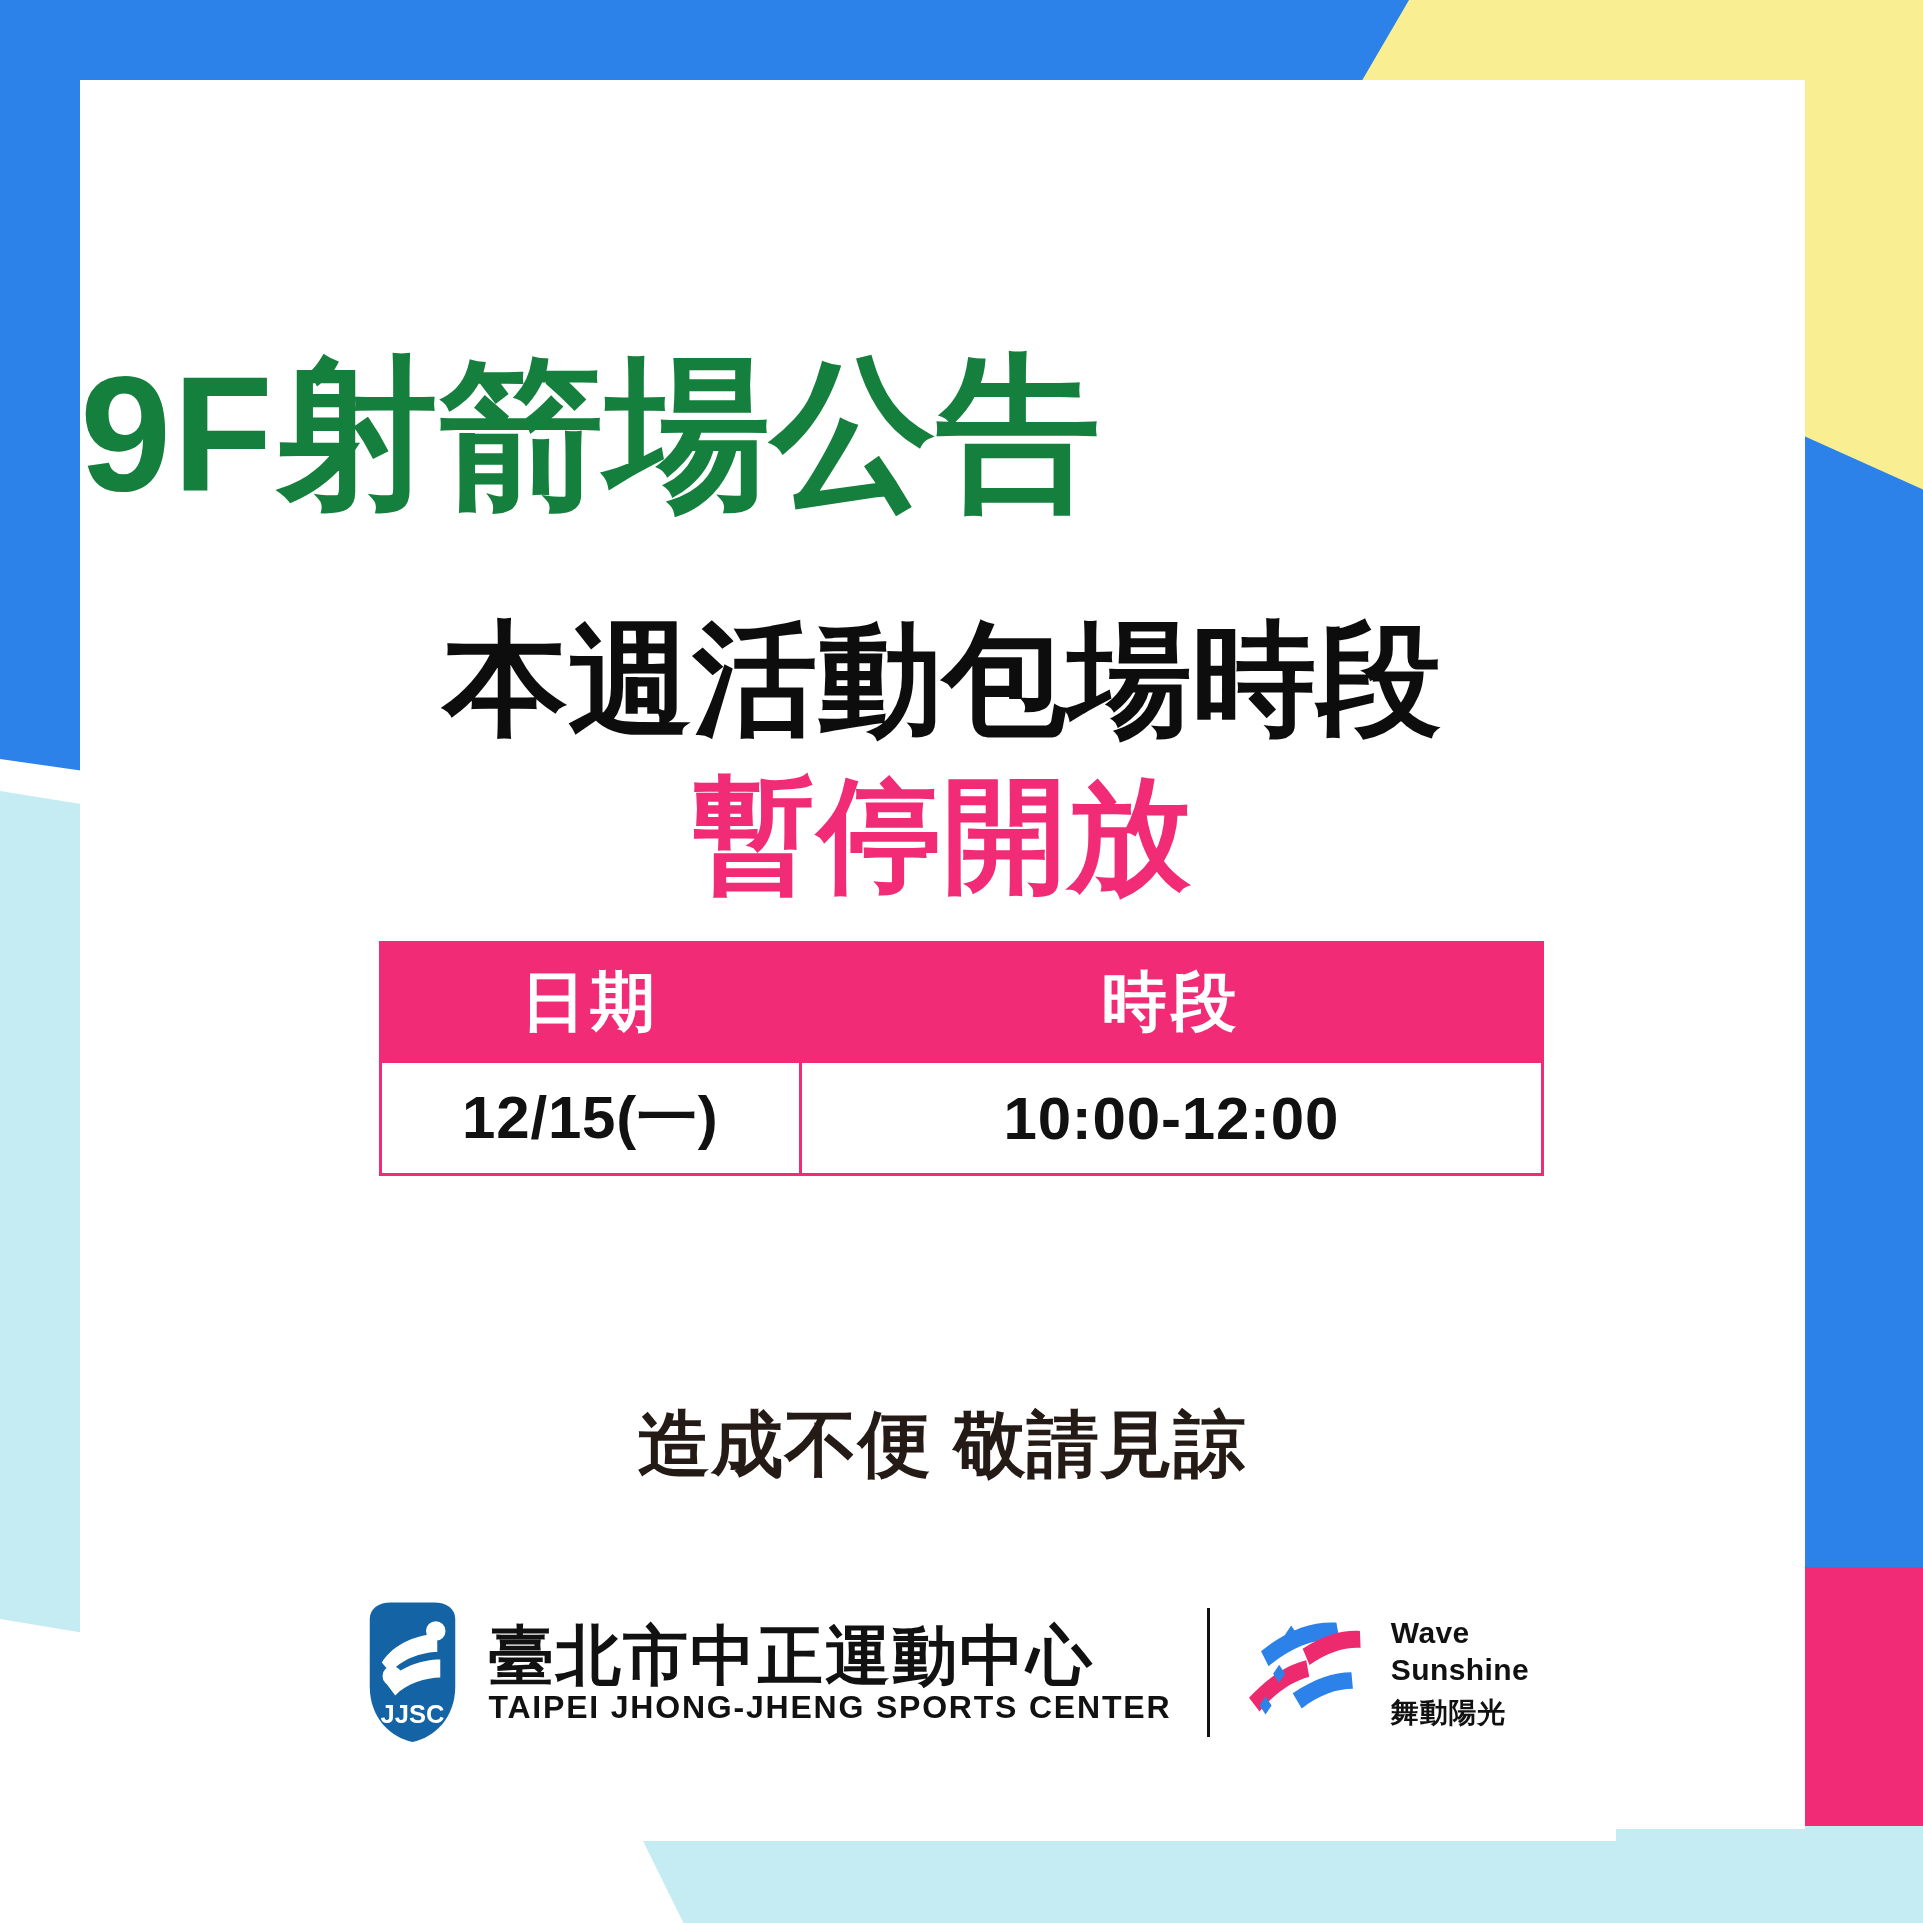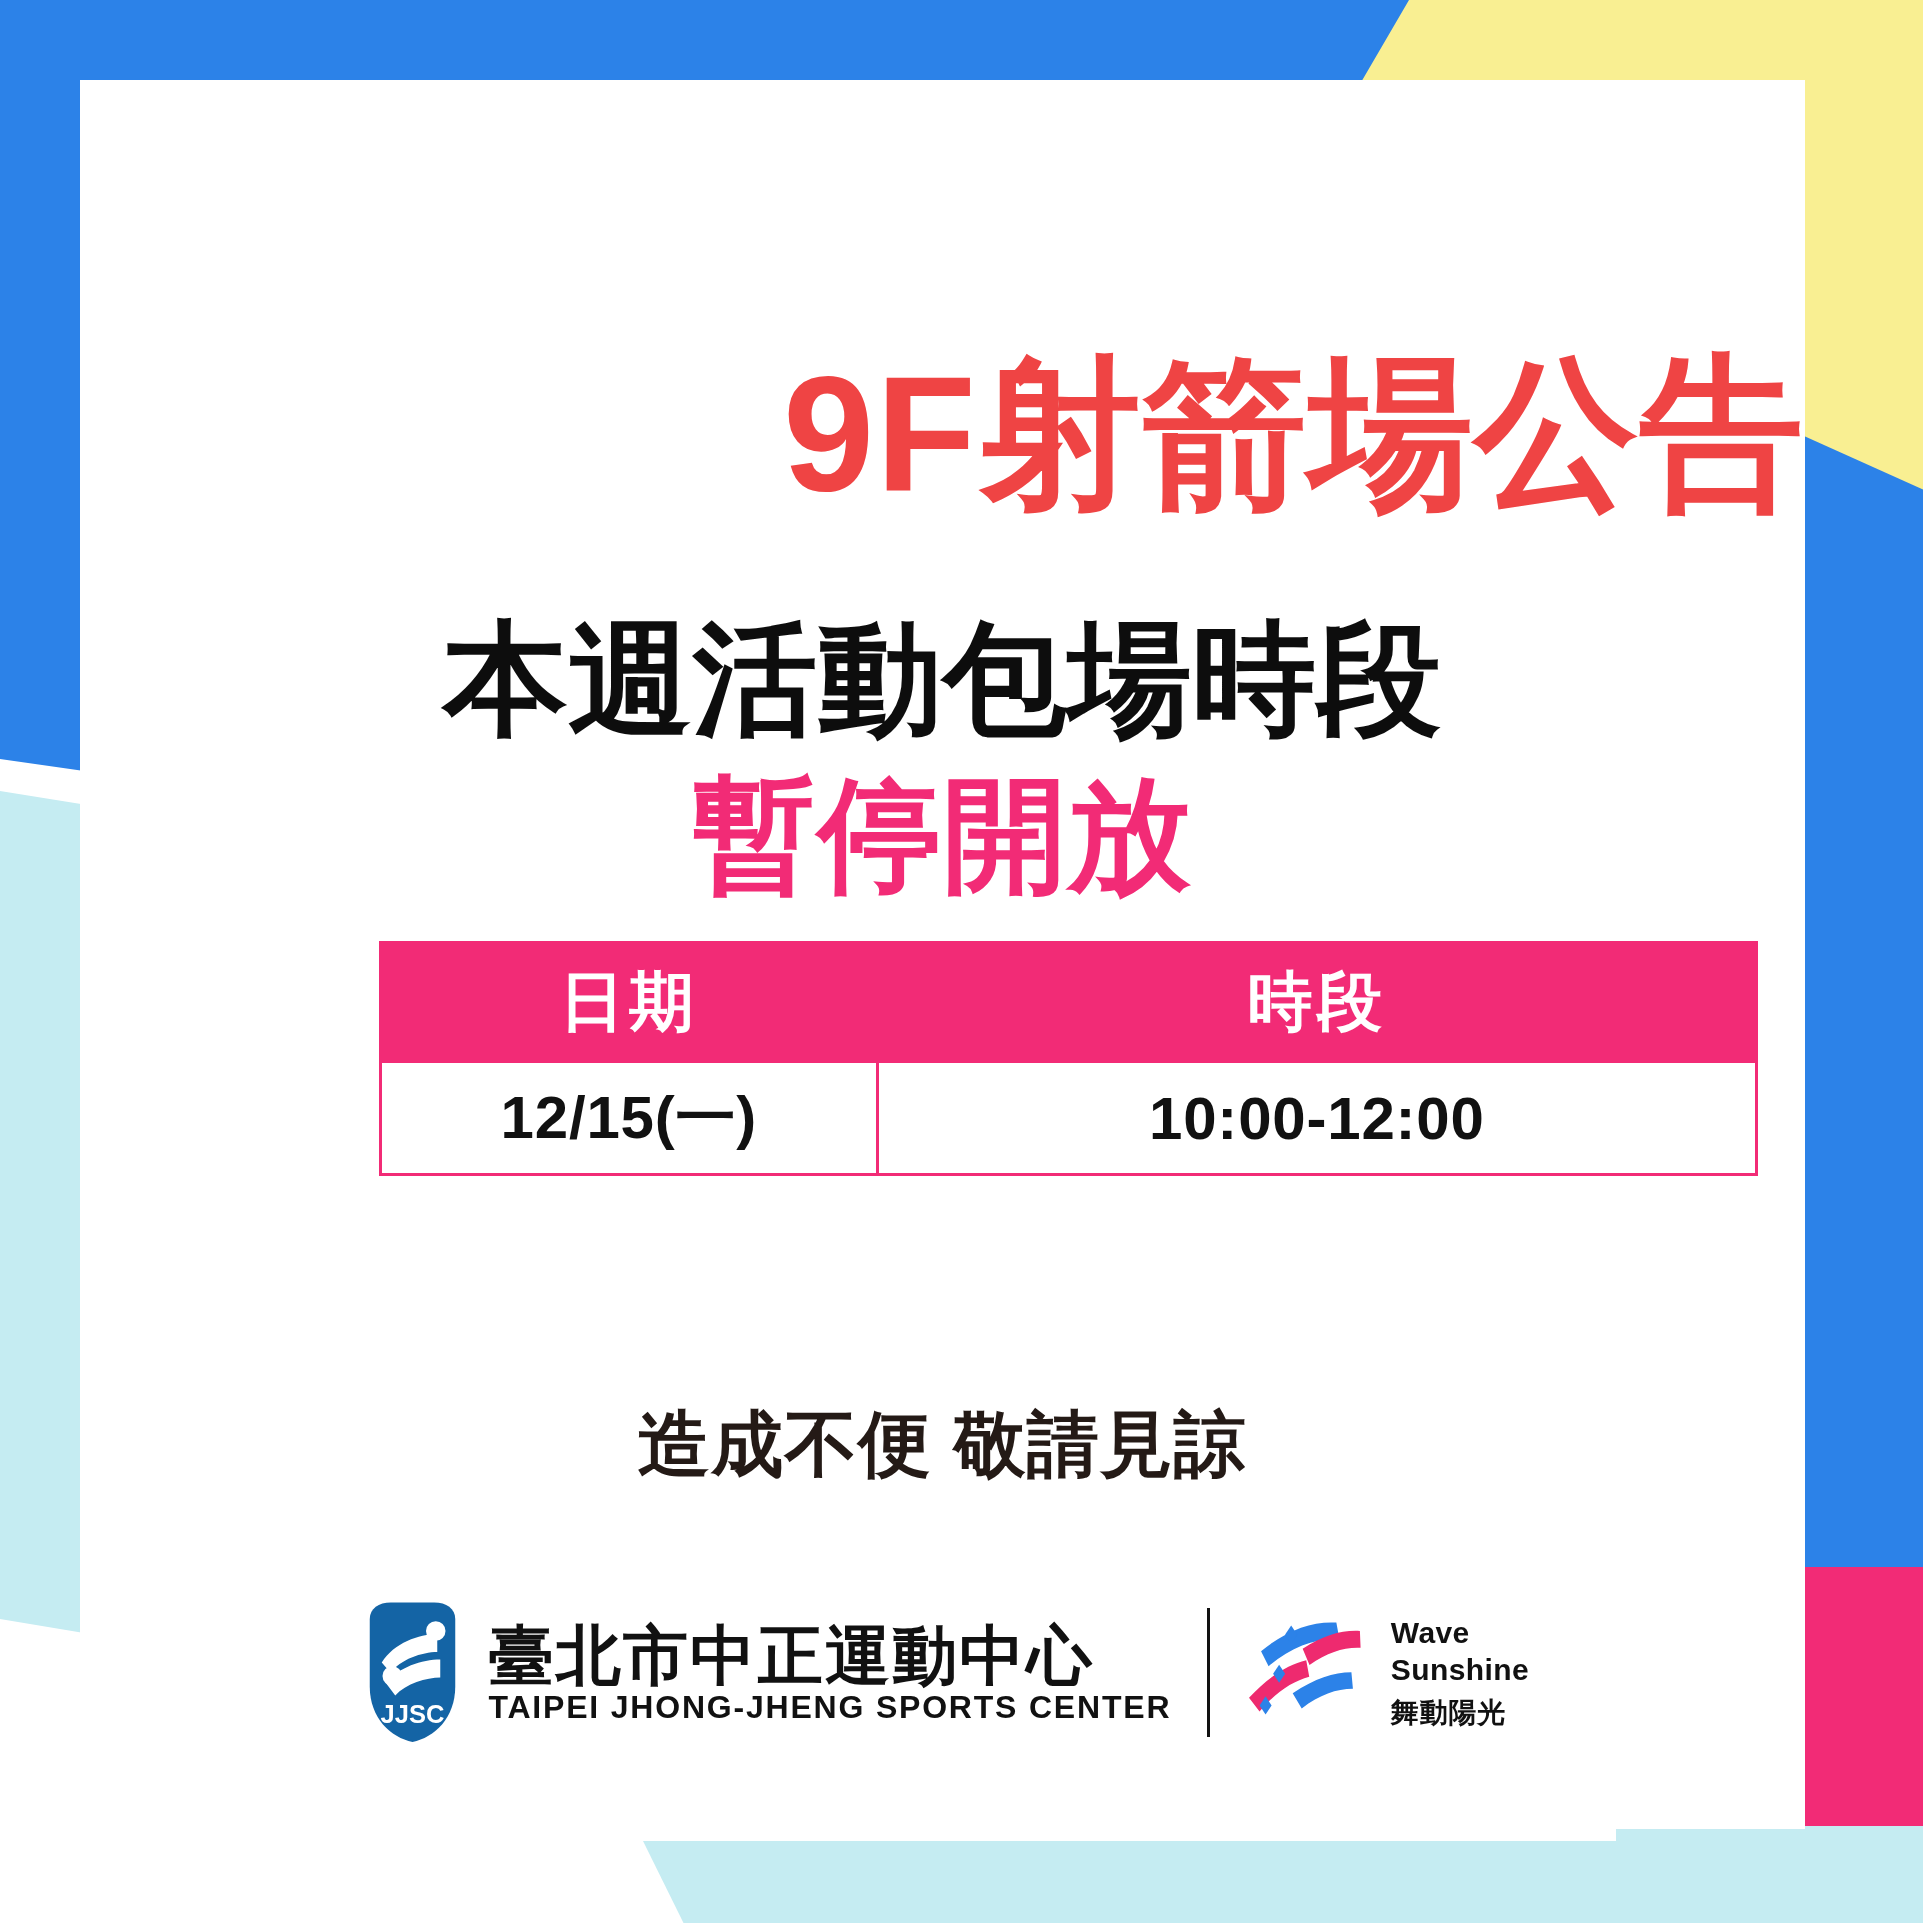--- a/index.html
+++ b/index.html
@@ -77,26 +77,26 @@
     width: 1725px;
     height: 1749px;
     background: #ffffff;
     z-index: 5;
   }
   
   #title-main {
     position: absolute;
     left: 0; right: 0;
     top: 162px;
-    text-align: right;
+    text-align: left;
     font-size: 164px;
     line-height: 1;
     font-weight: 900;
     letter-spacing: 1.5px;
-    color: #ef4444;
+    color: #15803d;
     white-space: nowrap;
   }
   #title-sub {
     position: absolute;
     left: 0; right: 0;
     top: 434px;
     text-align: center;
     font-size: 124px;
     line-height: 1;
     font-weight: 900;
@@ -114,21 +114,21 @@
     font-weight: 900;
     letter-spacing: 0.8px;
     color: #f22b76;
     white-space: nowrap;
   }
   
   #schedule-table {
     position: absolute;
     left: 299px;
     top: 861px;
-    width: 1379px;
+    width: 1165px;
     border-collapse: collapse;
     table-layout: fixed;
   }
   #schedule-table th,
   #schedule-table td {
     border: 3px solid #f22b76;
     text-align: center;
     vertical-align: middle;
     font-weight: 900;
   }

